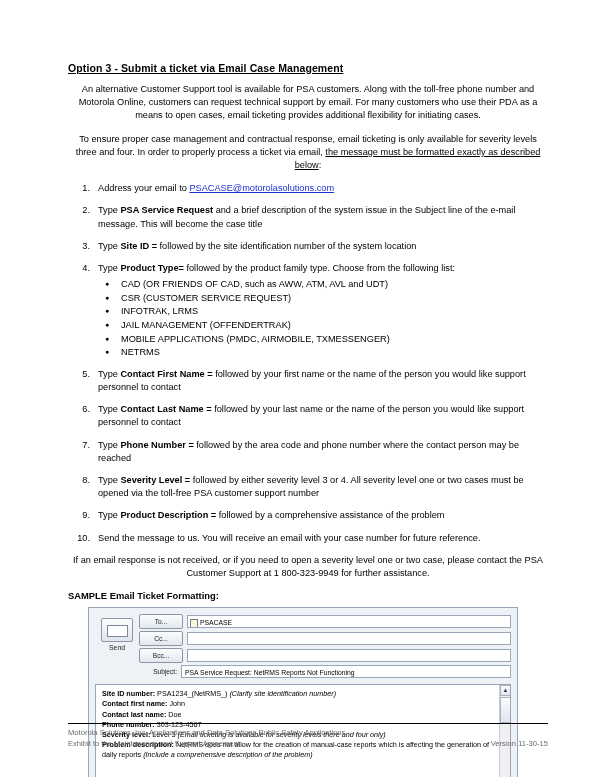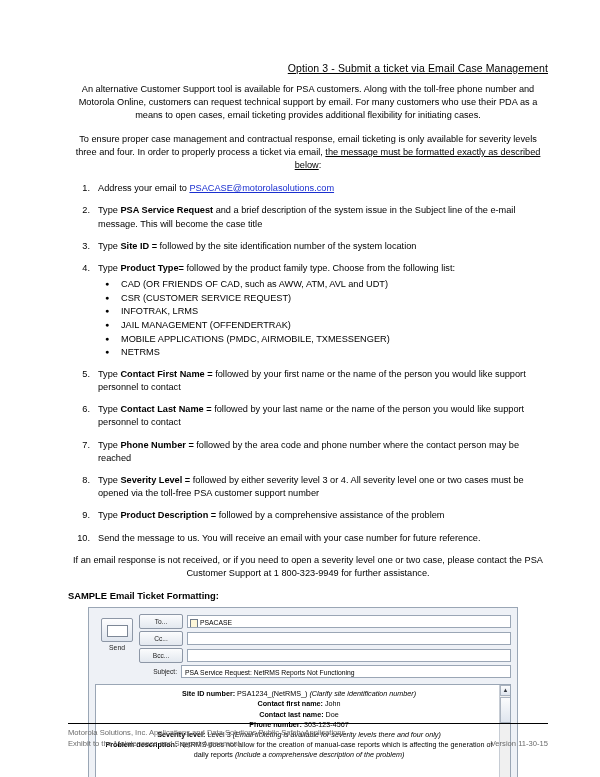--- a/index.html
+++ b/index.html
@@ -16,25 +16,24 @@
   }
   .page {
     position: relative;
     width: 600px;
     height: 777px;
     box-sizing: border-box;
     padding: 62px 52px 0 68px;
   }
   h1.doc-title {
     font-size: 10.5px;
-    font-weight: normal;
+    font-weight: bold;
     text-decoration: underline;
     margin: 0 0 9px 0;
     letter-spacing: 0.1px;
-    text-align: right;
   }
   p.para {
     font-size: 9.2px;
     line-height: 13.2px;
     margin: 0 0 10px 0;
     text-align: center;
   }
   p.para .u { text-decoration: underline; }
   a.link {
     color: #1a2fd0;
@@ -185,21 +184,20 @@
     position: relative;
     overflow: hidden;
     box-sizing: border-box;
     padding: 4px 14px 4px 6px;
   }
   .body-box .line {
     font-size: 7.2px;
     line-height: 10.2px;
     color: #000000;
     white-space: nowrap;
-    text-align: center;
   }
   .body-box .line.wrap { white-space: normal; }
   .body-box .lbl { font-weight: bold; }
   .body-box .ital { font-style: italic; }
   .scrollbar {
     position: absolute;
     top: 0; right: 0;
     width: 11px; height: 100%;
     background: #f0f0f0;
     border-left: 1px solid #c6ccd4;

